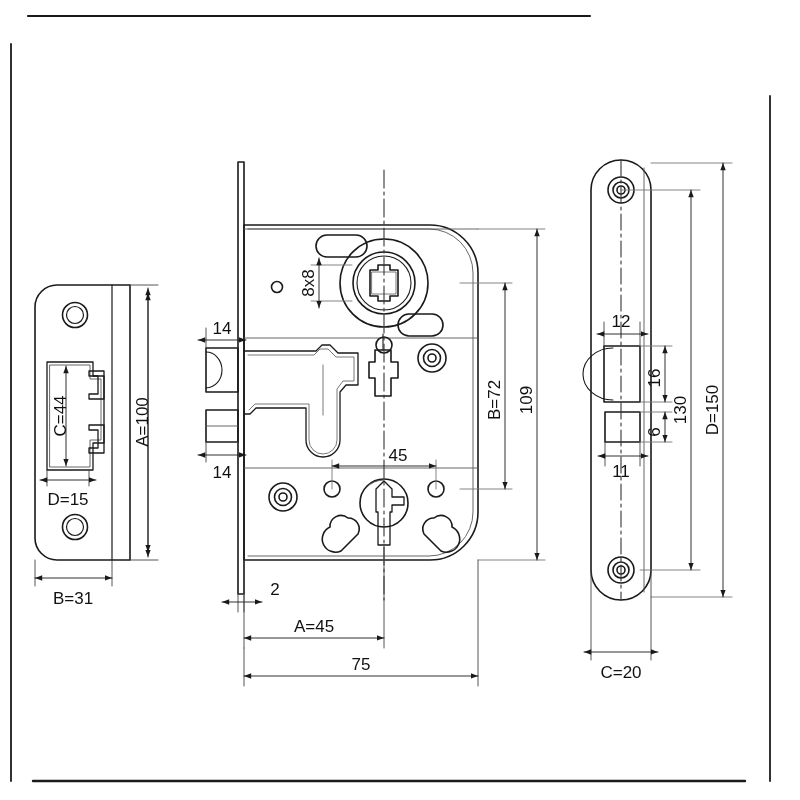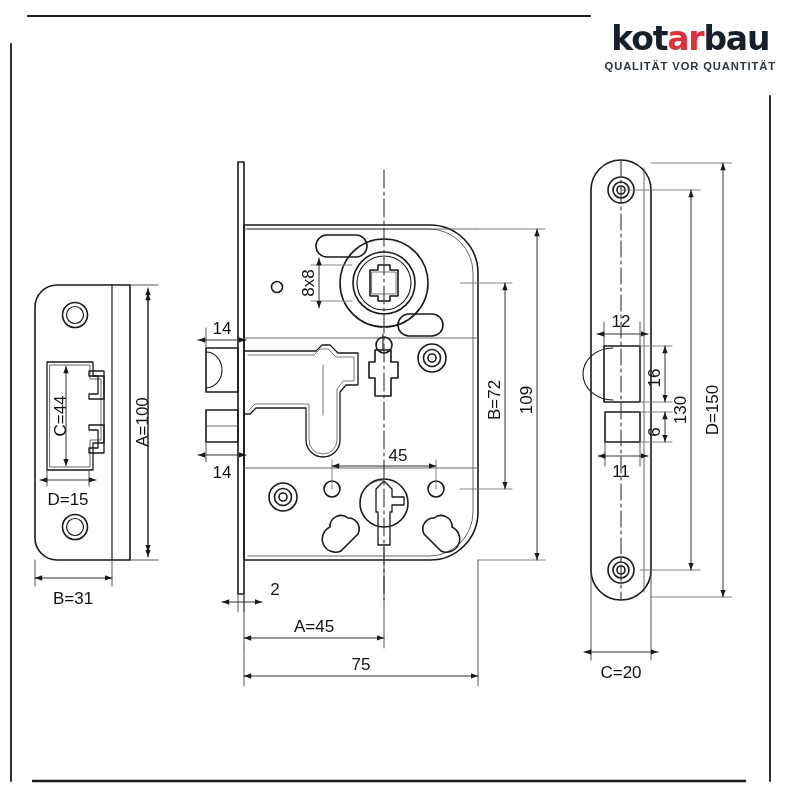--- a/index.html
+++ b/index.html
@@ -325,18 +325,14 @@
       <text x="621" y="327" text-anchor="middle">12</text>
       <text x="621" y="477" text-anchor="middle">11</text>
       <text x="660" y="378" text-anchor="middle" transform="rotate(-90 660 378)">16</text>
       <text x="660" y="432" text-anchor="middle" transform="rotate(-90 660 432)">6</text>
       <text x="686" y="410" text-anchor="middle" transform="rotate(-90 686 410)">130</text>
       <text x="718" y="410" text-anchor="middle" transform="rotate(-90 718 410)">D=150</text>
       <text x="621" y="678" text-anchor="middle">C=20</text>
     </g>
   </svg>
 
-  <div id="logo">
-    <div class="word"><span>kot</span><span class="accent">ar</span><span>bau</span></div>
-    <div class="tag">QUALITÄT VOR QUANTITÄT</div>
-  </div>
 
 </div>
 
 </body></html>

